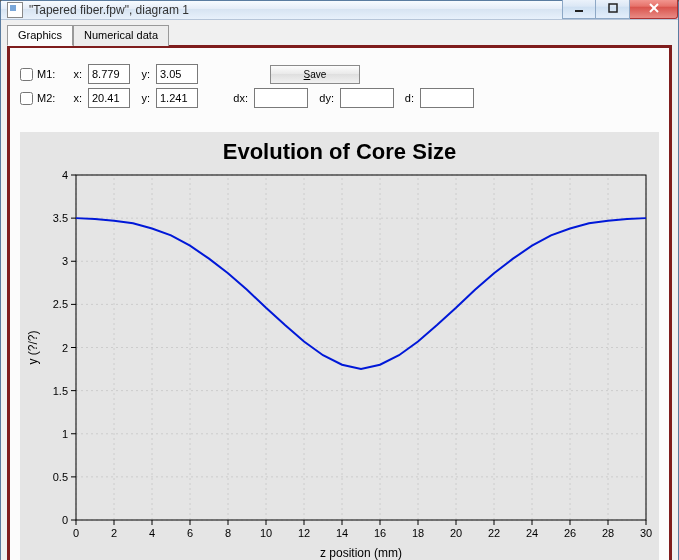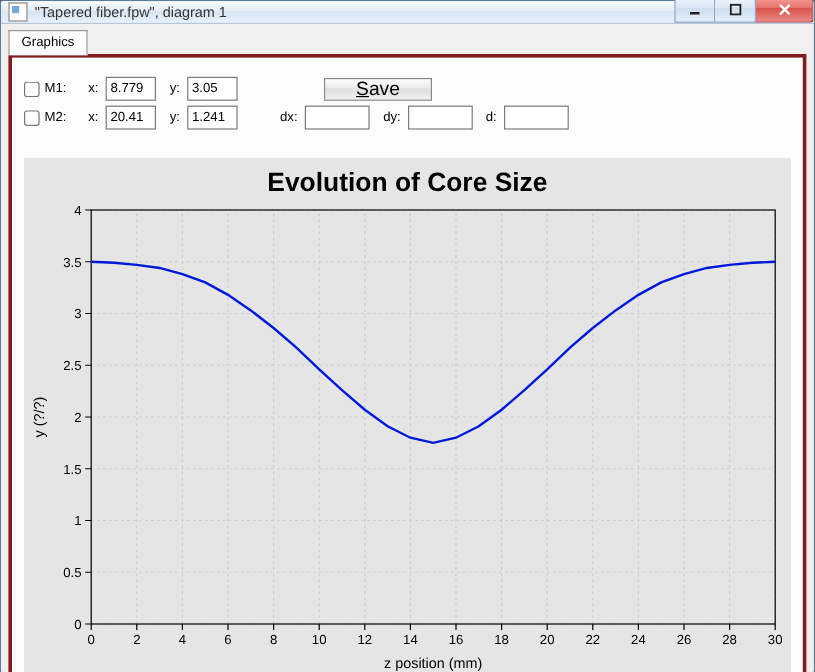--- a/index.html
+++ b/index.html
@@ -135,21 +135,21 @@
     background:#fff;
     font-size:11px;
     padding:1px 3px;
   }
   .txt.small { width:54px; }
   .btn {
     height:19px;
     padding:0 16px;
     border:1px solid #8a8a8a;
     background:linear-gradient(#fdfdfd,#eaeaea 45%,#dedede 46%,#f1f1f1);
-    font-size:16px;
+    font-size:10px;
     cursor:pointer;
     min-width:90px;
   }
   input[type=checkbox]{ width:13px; height:13px; }
 
   .chart-area {
     flex:1;
     background:#e5e5e5;
     margin-top:20px;
     border:1px solid #e5e5e5;
@@ -192,20 +192,21 @@
             <line x1="2" y1="2" x2="10" y2="10" stroke="#fff" stroke-width="2"></line>
             <line x1="10" y1="2" x2="2" y2="10" stroke="#fff" stroke-width="2"></line>
           </svg>
       </div>
     </div>
   </div>
 
   <div class="client">
     <div class="tabs">
       <div class="tab active">Graphics</div>
+      <div class="tab">Numerical data</div>
     </div>
 
     <div class="panel">
 
       <div class="controls">
         <div class="row">
           <label class="chk">
             <input type="checkbox" style="">
             <span>M1:</span>
           </label>

